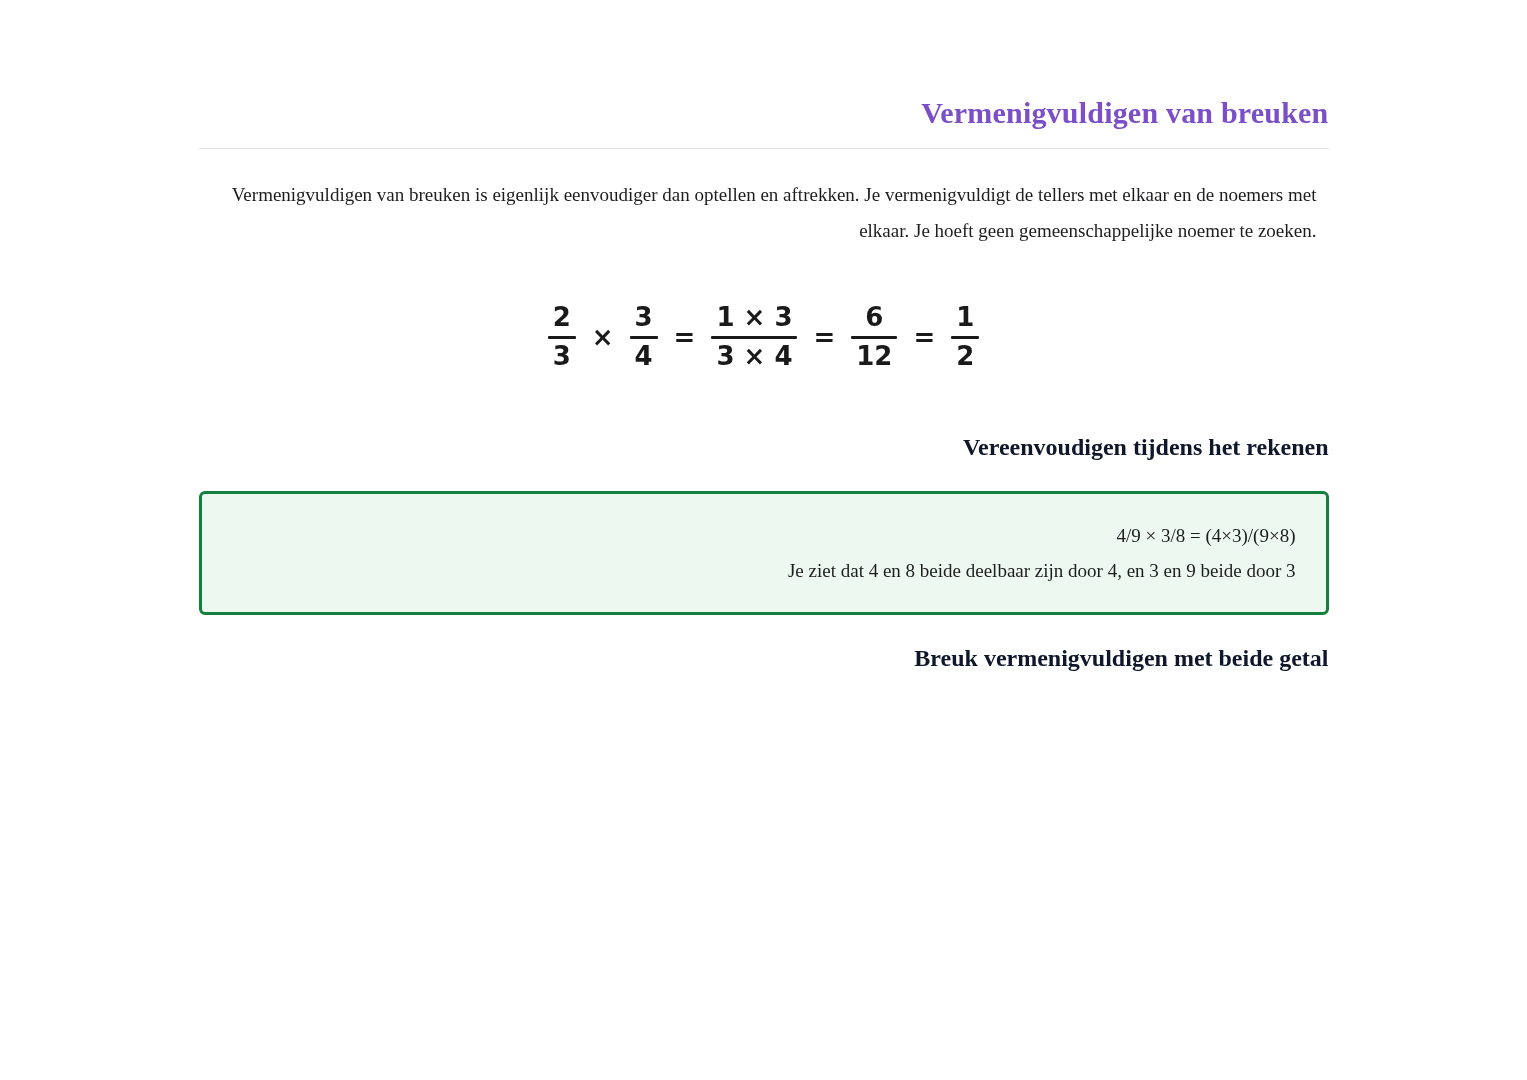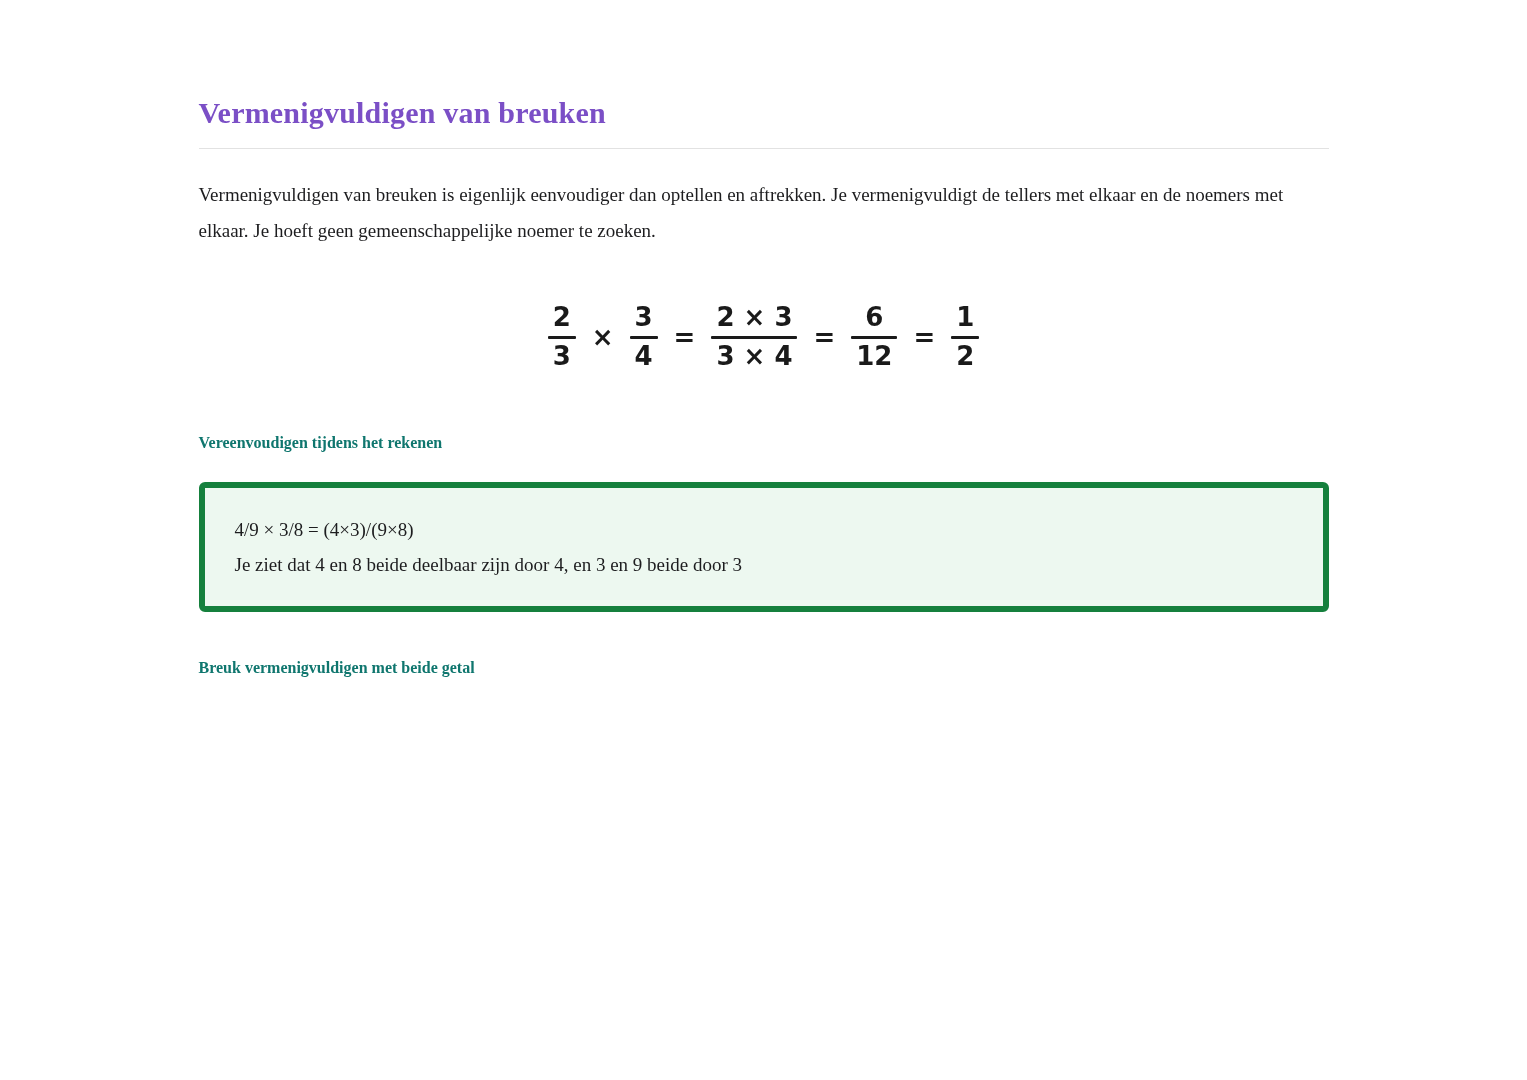--- a/index.html
+++ b/index.html
@@ -1,15 +1,15 @@
 <!DOCTYPE html>
 <html><head>
 <meta charset="utf-8">
 <style>
-  * { box-sizing: border-box; }
+  * { box-sizing: border-box; text-align: right; }
   html, body {
     margin: 0;
     padding: 0;
     background: #ffffff;
     font-family: "Liberation Serif", serif;
     color: #1d1d1f;
   }
   .page {
     width: 1130px;
     margin: 0 auto;
@@ -24,21 +24,21 @@
     letter-spacing: 0.2px;
   }
   hr.divider {
     border: none;
     border-top: 1px solid #e2e2e2;
     margin: 0 0 28px 0;
   }
   p.body-text {
     font-size: 19px;
     line-height: 36px;
-    margin: 20px 0;
+    margin: 20px 12px;
   }
   
   .formula {
     display: flex;
     justify-content: center;
     align-items: center;
     gap: 14px;
     margin: 54px 0 62px 0;
     font-family: "DejaVu Sans", sans-serif;
     font-weight: 700;
@@ -50,29 +50,29 @@
     flex-direction: column;
     align-items: center;
     line-height: 1.15;
   }
   .frac .num { padding: 0 5px 3px 5px; white-space: nowrap; }
   .frac .bar { height: 3px; background: #1a1a1a; align-self: stretch; border-radius: 1px; }
   .frac .den { padding: 3px 5px 0 5px; white-space: nowrap; }
   .op { padding: 0 2px; }
   
   h2.section-heading {
-    font-size: 16px;
+    font-size: 24px;
     font-weight: 700;
-    color: #0f766e;
-    margin: 47px 0 24px 0;
+    color: #0f172a;
+    margin: 30px 0 24px 0;
   }
   
   .example-box {
     background: #edf8f0;
-    border: 6px solid #15803d;
+    border: 3px solid #15803d;
     border-radius: 6px;
     padding: 24px 30px;
     margin: 30px 0 0 0;
   }
   .example-box p {
     margin: 0;
     font-size: 19px;
     line-height: 35px;
   }
 </style>
@@ -94,21 +94,21 @@
       <span class="den">3</span>
     </span>
     <span class="op">×</span>
     <span class="frac">
       <span class="num">3</span>
       <span class="bar"></span>
       <span class="den">4</span>
     </span>
     <span class="op">=</span>
     <span class="frac">
-      <span class="num">2 × 3</span>
+      <span class="num">1 × 3</span>
       <span class="bar"></span>
       <span class="den">3 × 4</span>
     </span>
     <span class="op">=</span>
     <span class="frac">
       <span class="num">6</span>
       <span class="bar"></span>
       <span class="den">12</span>
     </span>
     <span class="op">=</span>

